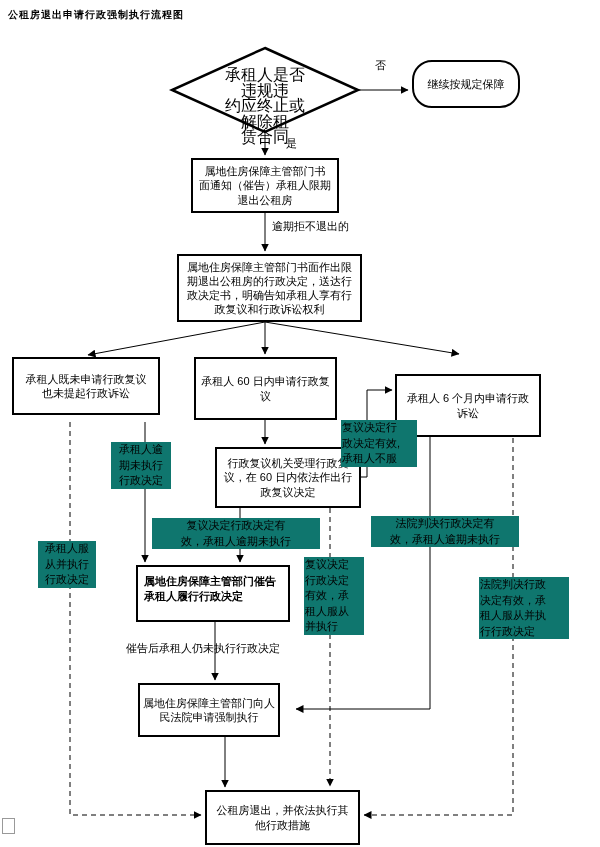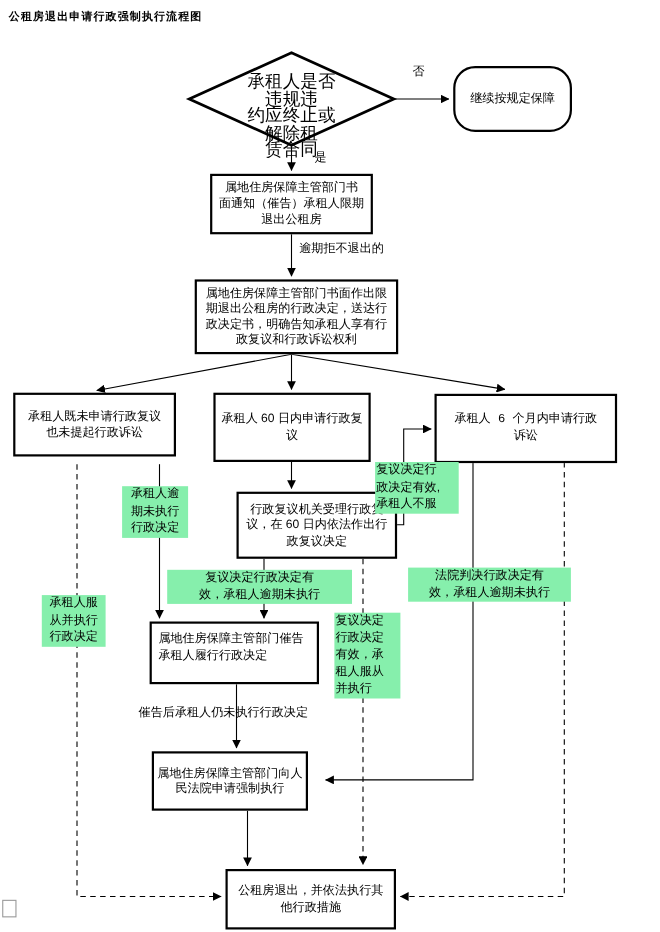--- a/index.html
+++ b/index.html
@@ -11,26 +11,26 @@
   #connectors{position:absolute;left:0;top:0;width:600px;height:847px;}
   .title{
     position:absolute;left:8px;top:8px;font-size:10px;font-weight:bold;
     letter-spacing:1px;white-space:pre-line;
   }
   .node{
     position:absolute;box-sizing:border-box;border:2.5px solid #000;background:#fff;
     display:flex;align-items:center;justify-content:center;text-align:center;
     font-size:11px;line-height:14.5px;white-space:pre-line;
   }
-  .node.topleft{align-items:flex-start;justify-content:flex-start;text-align:left;padding:7px 6px;}
+  .node.topleft{align-items:flex-start;justify-content:flex-start;text-align:left;padding:7px 6px;font-weight:bold;}
   .lbl{
     position:absolute;font-size:11px;line-height:15.5px;white-space:pre-line;
     text-align:left;
   }
-  .lbl.bg{background:#86efac;padding:0 1px;}
+  .lbl.bg{background:#0f766e;padding:0 1px;}
   .lbl.center{text-align:center;}
   .diamond-text{
     position:absolute;left:219px;top:67px;width:92px;height:46px;
     font-size:16px;line-height:15.5px;text-align:center;white-space:pre-line;
   }
   .fragment{
     position:absolute;left:2px;top:818px;width:11px;height:14px;
     border:1px solid #999;background:#fff;
   }
 </style>
@@ -66,38 +66,38 @@
     <path d="M330,508 V786" stroke="#000" stroke-width="1" fill="none" stroke-dasharray="5,4" marker-end="url(#ah)"></path>
     <path d="M513,420 V815 H364" stroke="#000" stroke-width="1" fill="none" stroke-dasharray="5,4" marker-end="url(#ah)"></path>
   </svg>
 
   <div class="title">公租房退出申请行政强制执行流程图</div>
 
   <div class="diamond-text">承租人是否违规违
 约应终止或解除租
 赁合同</div>
 
-  <div class="node" style="left:412px;top:60px;width:108px;height:60px;border-radius:20px;">继续按规定保障</div>
+  <div class="node" style="left:412px;top:60px;width:108px;height:48px;border-radius:20px;">继续按规定保障</div>
 
   <div class="node" style="left:177px;top:254px;width:185px;height:68px;line-height:14px;">属地住房保障主管部门书面作出限
 期退出公租房的行政决定，送达行
 政决定书，明确告知承租人享有行
 政复议和行政诉讼权利</div>
 
   <div class="node" style="left:191px;top:158px;width:148px;height:55px;">属地住房保障主管部门书
 面通知（催告）承租人限期
 退出公租房</div>
 
   <div class="node" style="left:12px;top:357px;width:148px;height:58px;">承租人既未申请行政复议
 也未提起行政诉讼</div>
 
   <div class="node" style="left:194px;top:357px;width:143px;height:63px;">承租人 60 日内申请行政复
 议</div>
 
-  <div class="node" style="left:395px;top:358px;width:166px;height:63px;font-family:Liberation Mono, monospace;">承租人 6 个月内申请行政
+  <div class="node" style="left:395px;top:374px;width:146px;height:63px;">承租人 6 个月内申请行政
 诉讼</div>
 
   <div class="node" style="left:195px;top:447px;width:146px;height:61px;margin-left:20px;">行政复议机关受理行政复
 议，在 60 日内依法作出行
 政复议决定</div>
 
   <div class="node topleft" style="left:136px;top:565px;width:154px;height:57px;">属地住房保障主管部门催告
 承租人履行行政决定</div>
 
   <div class="node" style="left:138px;top:683px;width:142px;height:54px;">属地住房保障主管部门向人
@@ -129,18 +129,22 @@
 
   <div class="lbl bg" style="left:304px;top:557px;width:58px;">复议决定
 行政决定
 有效，承
 租人服从
 并执行</div>
 
   <div class="lbl bg center" style="left:371px;top:516px;width:146px;">法院判决行政决定有
 效，承租人逾期未执行</div>
 
+  <div class="lbl bg" style="left:479px;top:577px;width:88px;">法院判决行政
+决定有效，承
+租人服从并执
+行行政决定</div>
 
   <div class="lbl" style="left:126px;top:641px;">催告后承租人仍未执行行政决定</div>
 
   <div class="fragment"></div>
 
 </div>
 
 </body></html>

